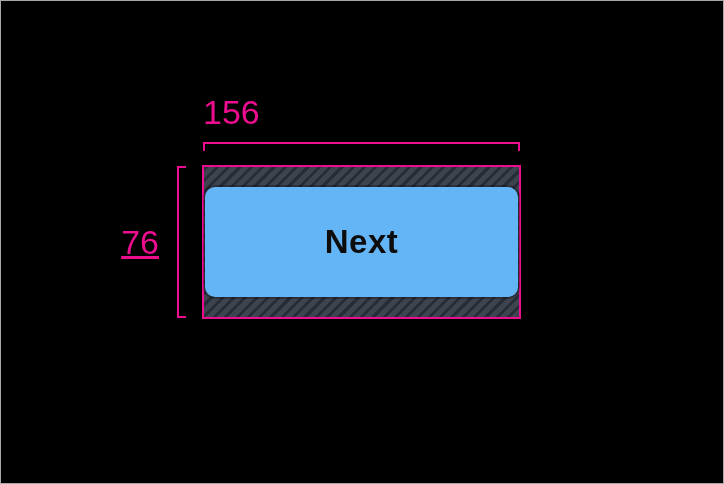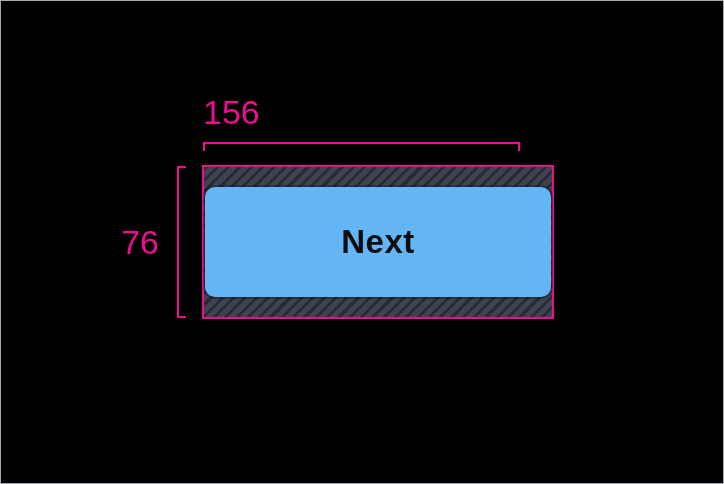--- a/index.html
+++ b/index.html
@@ -38,20 +38,21 @@
     left: 202px;
     top: 92px;
     width: 317px;
     text-align: left;
   }
   .dim-height {
     left: 88px;
     top: 222px;
     width: 70px;
     text-align: right;
+    text-decoration: underline;
   }
   .bracket {
     position: absolute;
     box-sizing: border-box;
   }
   .bracket-h {
     left: 202px;
     top: 141px;
     width: 317px;
     height: 9px;
@@ -63,21 +64,21 @@
     top: 165px;
     width: 9px;
     height: 152px;
     border: 2px solid var(--pink);
     border-right: none;
   }
   .measure-box {
     position: absolute;
     left: 201px;
     top: 164px;
-    width: 352px;
+    width: 319px;
     height: 154px;
     border: 2px solid var(--pink);
     box-sizing: border-box;
   }
   .hatch {
     position: absolute;
     inset: 0;
     background-color: var(--hatch-base);
     background-image: repeating-linear-gradient(
       135deg,

